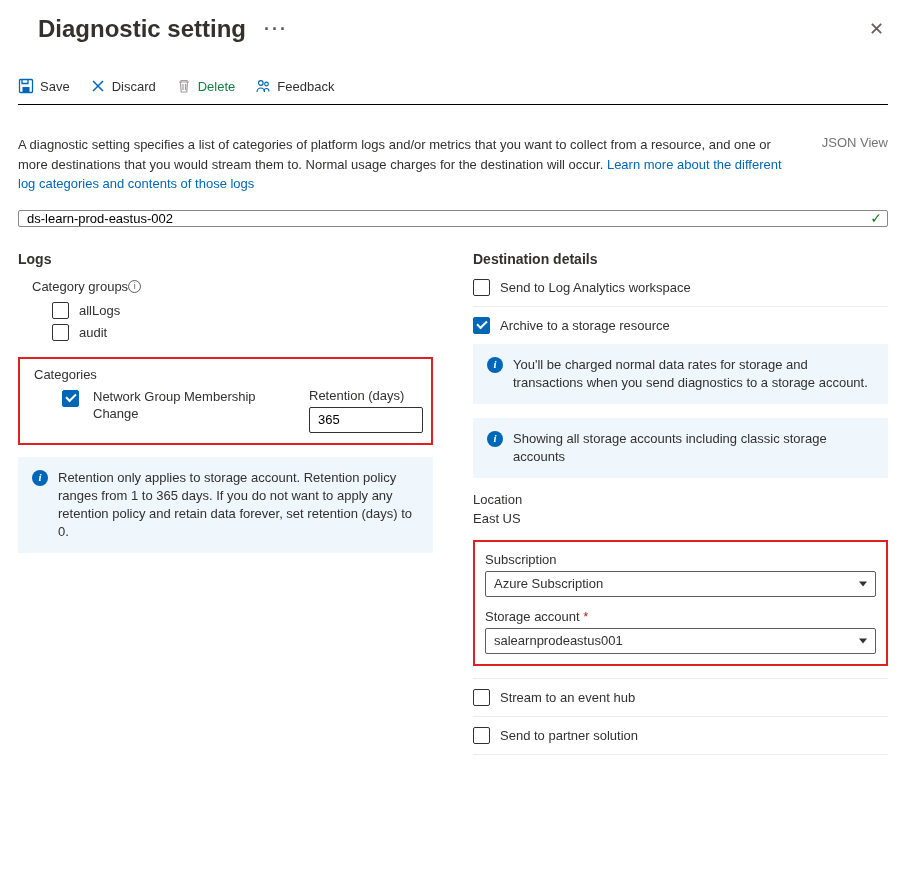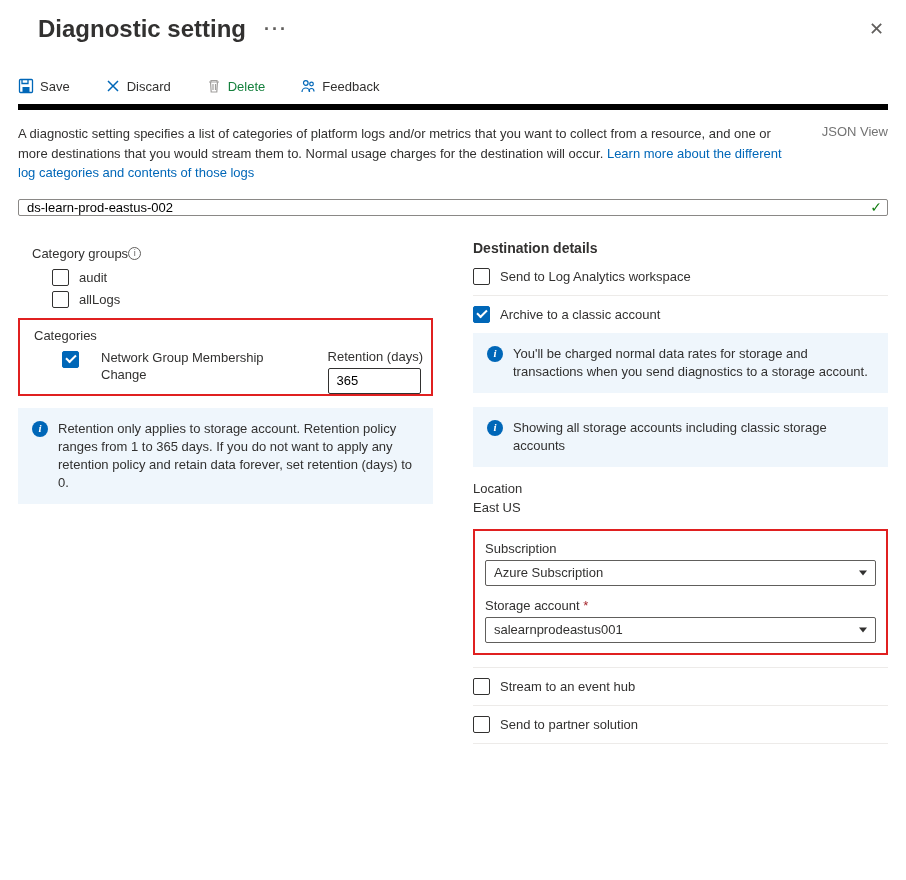--- a/index.html
+++ b/index.html
@@ -10,29 +10,29 @@
     color: #323130;
     background: #fff;
     width: 906px;
   }
   .panel { padding: 14px 18px 30px 18px; }
   .header-row { display: flex; align-items: center; justify-content: space-between; margin-left: 20px; }
   .title { font-size: 24px; font-weight: 600; display: flex; align-items: center; }
   .title .dots { margin-left: 18px; color: #605e5c; font-size: 18px; letter-spacing: 2px; cursor: pointer; }
   .close-x { font-size: 18px; color: #605e5c; cursor: pointer; padding: 4px; }
   .toolbar {
-    display: flex; align-items: flex-end; gap: 35px;
+    display: flex; align-items: flex-end; gap: 20px;
     padding: 16px 0 10px 0;
-    border-bottom: 6px solid #000000;
+    border-bottom: 1px solid #000000;
     margin-top: 18px;
   }
   .tb-item { display: flex; align-items: center; gap: 6px; cursor: pointer; font-size: 13px; }
   .tb-item.disabled { color: #15803d; cursor: default; }
   .tb-item svg { width: 16px; height: 16px; }
-  .desc-row { display: flex; gap: 30px; margin-top: 14px; }
+  .desc-row { display: flex; gap: 30px; margin-top: 30px; }
   .desc-text { flex: 1; line-height: 1.5; }
   .desc-text a { color: #0067b8; text-decoration: none; cursor: pointer; }
   .json-view { color: #737373; cursor: pointer; white-space: nowrap; }
   .name-row { display: flex; align-items: center; margin-top: 16px; }
   .name-label { width: 275px; }
   .req-star { color: #a4262c; }
   .name-input-wrap { flex: 1; position: relative; }
   .name-input-wrap input {
     width: 100%; height: 17px; padding: 2px 28px 2px 8px;
     border: 1px solid #8a8886; border-radius: 2px; font-size: 13px;
@@ -53,28 +53,28 @@
   .chk-row { display: flex; align-items: center; gap: 10px; margin: 5px 0 5px 34px; }
   .chk {
     width: 17px; height: 17px; border: 1px solid #323130; border-radius: 2px;
     flex-shrink: 0; cursor: pointer; display: flex; align-items: center; justify-content: center;
   }
   .chk.checked { background: #0067b8; border-color: #0067b8; }
   .chk.checked::after {
     content: ""; width: 4px; height: 8px; border: solid #fff;
     border-width: 0 2px 2px 0; transform: rotate(45deg) translate(-1px,-1px);
   }
-  .highlight-box { border: 2px solid #e02020; padding: 8px 8px 0 8px; margin-top: 10px; }
-  .cat-row { display: flex; align-items: flex-start; gap: 22px; margin: 6px 0 0 34px; }
+  .highlight-box { border: 2px solid #e02020; padding: 8px 8px 10px 8px; margin-top: 16px; }
+  .cat-row { display: flex; align-items: flex-start; gap: 14px; margin: 6px 0 0 34px; }
   .cat-row .chk { margin-top: 2px; }
   .cat-label { max-width: 180px; line-height: 1.35; }
   .retention-block { margin-left: auto; }
   .retention-block .rlabel { font-size: 13px; margin-bottom: 4px; }
   .retention-block input {
-    width: 93px; height: 26px; padding: 2px 8px;
+    width: 114px; height: 26px; padding: 2px 8px;
     border: 1px solid #323130; border-radius: 2px; font-size: 13px;
   }
   .info-callout {
     display: flex; gap: 10px; background: #eff6fc;
     padding: 12px 14px; margin-top: 12px; line-height: 1.4;
   }
   .info-icon {
     width: 16px; height: 16px; border-radius: 50%; background: #0067b8;
     color: #fff; font-size: 11px; font-weight: 700; font-style: italic;
     display: flex; align-items: center; justify-content: center; flex-shrink: 0;
@@ -150,31 +150,32 @@
   <div class="name-row">
     <div class="name-input-wrap">
       <input type="text" value="ds-learn-prod-eastus-002" style="">
       <span class="valid-check">✓</span>
     </div>
   </div>
 
   <div class="columns">
 
     <div class="col">
+      <div class="section-h">Logs</div>
       <div class="sub-h">
         <span>Category groups</span>
         <span class="info-circle">i</span>
       </div>
       <div class="chk-row">
         <div class="chk"></div>
+        <span>allLogs</span>
+      </div>
+      <div class="chk-row">
+        <div class="chk"></div>
         <span>audit</span>
-      </div>
-      <div class="chk-row">
-        <div class="chk"></div>
-        <span>allLogs</span>
       </div>
 
       <div class="highlight-box">
         <div style="margin-left:6px;font-size:13px;">Categories</div>
         <div class="cat-row">
           <div class="chk checked"></div>
           <div class="cat-label">Network Group Membership Change</div>
           <div class="retention-block">
             <div class="rlabel">Retention (days)</div>
             <input type="text" value="365" style="">
@@ -192,21 +193,21 @@
       <div class="section-h">Destination details</div>
 
       <div class="dest-chk-row">
         <div class="chk"></div>
         <span>Send to Log Analytics workspace</span>
       </div>
       <div class="sep"></div>
 
       <div class="dest-chk-row">
         <div class="chk checked"></div>
-        <span>Archive to a classic account</span>
+        <span>Archive to a storage resource</span>
       </div>
 
       <div class="dest-content">
         <div class="info-callout" style="margin-top:0;">
           <div class="info-icon">i</div>
           <div>You'll be charged normal data rates for storage and transactions when you send diagnostics to a storage account.</div>
         </div>
         <div class="info-callout" style="margin-top:0;">
           <div class="info-icon">i</div>
           <div>Showing all storage accounts including classic storage accounts</div>

